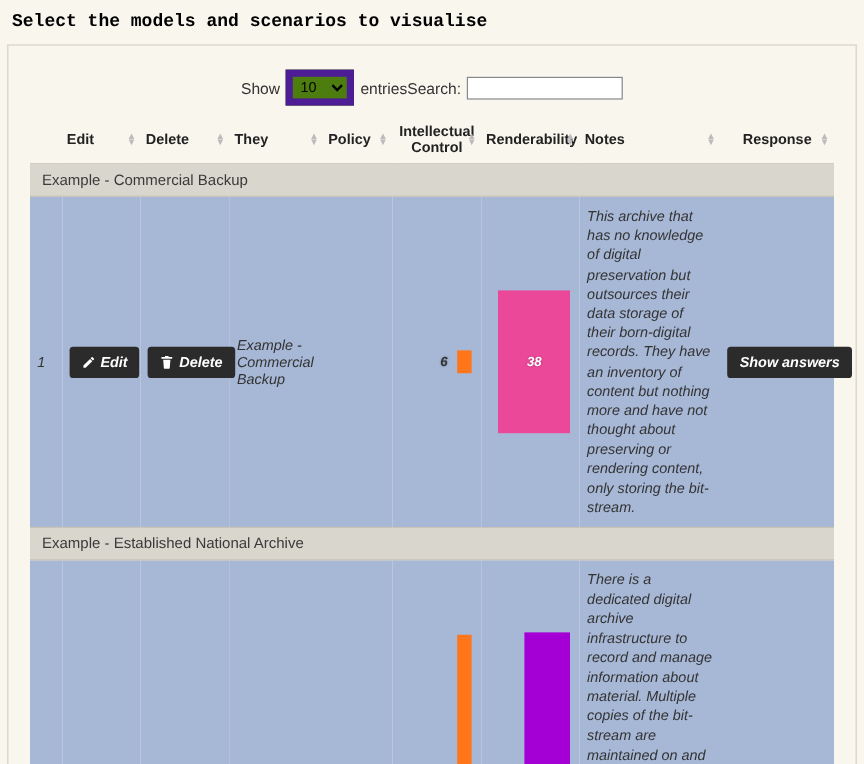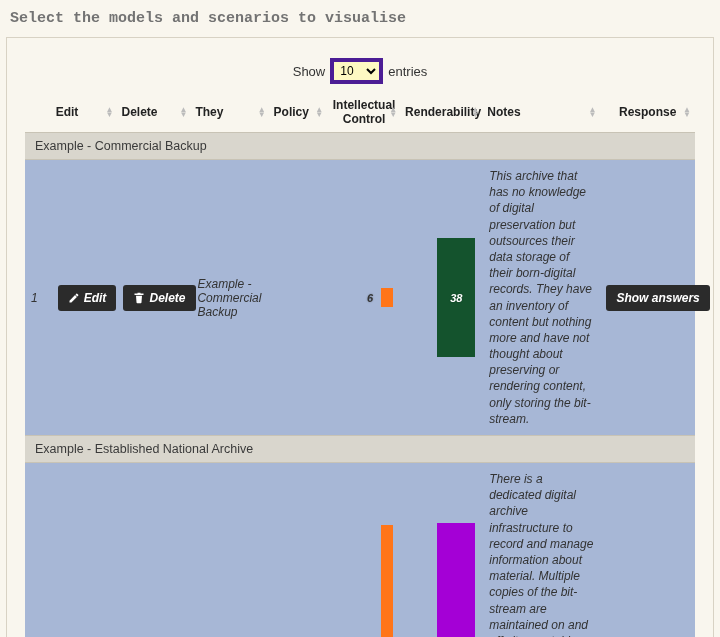--- a/index.html
+++ b/index.html
@@ -8,40 +8,40 @@
     background: #f9f6ee;
     font-family: "Segoe UI", Arial, sans-serif;
     font-size: 13px;
     color: #333;
     padding: 4px 6px;
   }
   .page-title {
     font-family: Consolas, "Courier New", monospace;
     font-size: 15px;
     font-weight: bold;
-    color: #737373;
+    color: #000000;
     padding: 6px 4px 10px 4px;
   }
   .panel {
     border: 1px solid #d8d2c4;
     background: #f9f6ee;
     padding: 0;
   }
   .toolbar {
     display: flex;
     align-items: center;
     justify-content: center;
     padding: 20px 18px 8px 18px;
   }
   .toolbar-left, .toolbar-right { display: flex; align-items: center; gap: 5px; }
   .toolbar select {
     font-size: 12px;
     padding: 1px 2px;
-    border: 4px solid #4c1d95;
-    background: #fef9c3;
+    border: 6px solid #4c1d95;
+    background: #4d7c0f;
   }
   .toolbar input[type=text] {
     font-size: 12px;
     width: 130px;
     padding: 2px 4px;
     border: 1px solid #888;
     background: #fff;
     height: 19px;
   }
   .table-wrap {
@@ -155,20 +155,24 @@
 
 <div class="page-title">Select the models and scenarios to visualise</div>
 
 <div class="panel">
 
   <div class="toolbar">
     <div class="toolbar-left">
       <span>Show</span>
       <select id="page-size-select"><option value="10">10</option><option value="25">25</option><option value="50">50</option><option value="100">100</option></select>
       <span>entries</span>
+    </div>
+    <div class="toolbar-right">
+      <span>Search:</span>
+      <input type="text" value="" style="">
     </div>
   </div>
 
   <div class="table-wrap">
     <table class="dt">
       <colgroup>
         <col class="c-idx">
           <col class="c-edit">
           <col class="c-del">
           <col class="c-model">
@@ -212,21 +216,21 @@
             <td>Example - Commercial Backup</td>
             <td></td>
             <td class="bar-cell" style="height:170px">
               <div class="bar-wrap">
                 <div class="bar" style="background:#ff7519;width:12px;height:18.900000000000002px"></div>
                 <span class="bar-label" style="left:auto;right:20px;transform:translateY(-50%);color:#333">6</span>
               </div>
             </td>
             <td class="bar-cell">
               <div class="bar-wrap">
-                <div class="bar" style="background:#14532d;width:38px;height:119.7px">
+                <div class="bar" style="background:#ec4899;width:60px;height:119.7px">
                   <span class="bar-label">38</span>
                 </div>
               </div>
             </td>
             <td class="notes">This archive that has no knowledge of digital preservation but outsources their data storage of their born-digital records. They have an inventory of content but nothing more and have not thought about preserving or rendering content, only storing the bit-stream.</td>
             <td class="resp"><button class="btn">Show answers</button></td>
           </tr>
           <tr class="group">
             <td colspan="9">Example - Established National Archive</td>
           </tr>

